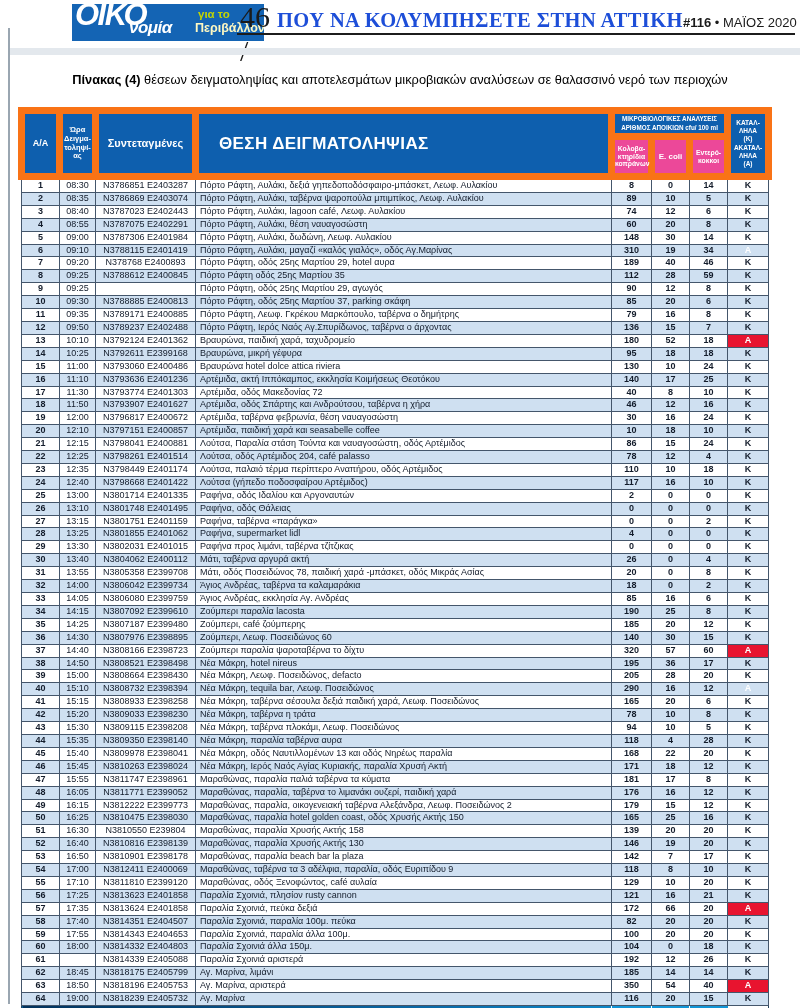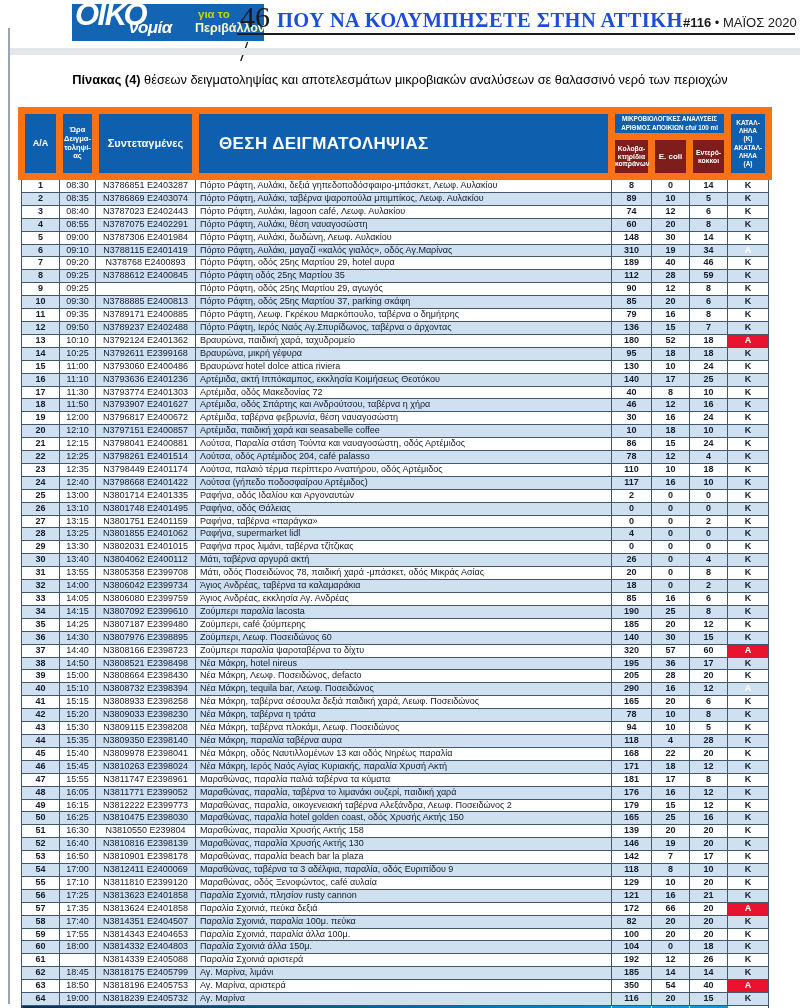--- a/index.html
+++ b/index.html
@@ -29,21 +29,21 @@
   table{border-collapse:collapse;table-layout:fixed;width:747px;border:1px solid #24435f;}
   thead th{
     background:#0e5fae;color:#fff;border:7px solid #f97316;padding:0;
     vertical-align:middle;text-align:center;white-space:pre-line;line-height:1.15;
   }
   th.h-no{font-size:9px;font-weight:700;}
   th.h-time{font-size:7.5px;font-weight:700;}
   th.h-coords{font-size:11px;font-weight:700;}
   th.h-loc{font-size:17px;font-weight:700;text-align:left;padding-left:20px;letter-spacing:0.4px;}
   th.h-micro{font-size:6.3px;font-weight:700;height:19px;line-height:1.3;}
-  th.h-red{background:#7f1d1d;font-size:6.8px;font-weight:700;height:33px;margin-top:26px;}
+  th.h-red{background:#ec4899;font-size:6.8px;font-weight:700;height:33px;margin-top:26px;}
   th.h-ecoli{font-size:8px;}
   th.h-verdict{font-size:6.5px;font-weight:700;line-height:1.25;}
   tbody td{
     border:1px solid #44566b;font-size:9px;height:11.9px;line-height:11.9px;
     padding:0;text-align:center;vertical-align:middle;white-space:nowrap;overflow:hidden;color:#131c2b;
   }
   tbody td.c0{font-weight:700;}
   tbody td.c3{text-align:left;padding-left:4px;}
   tbody td.c4,tbody td.c5,tbody td.c6{font-weight:700;}
   tbody td.c7{font-weight:700;}

